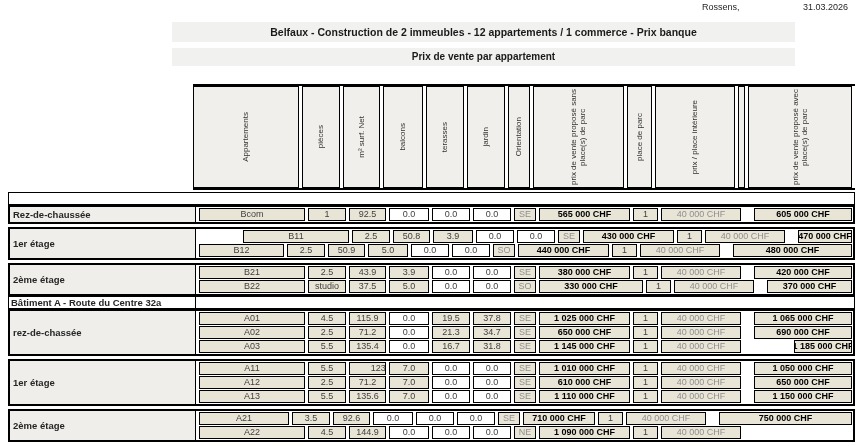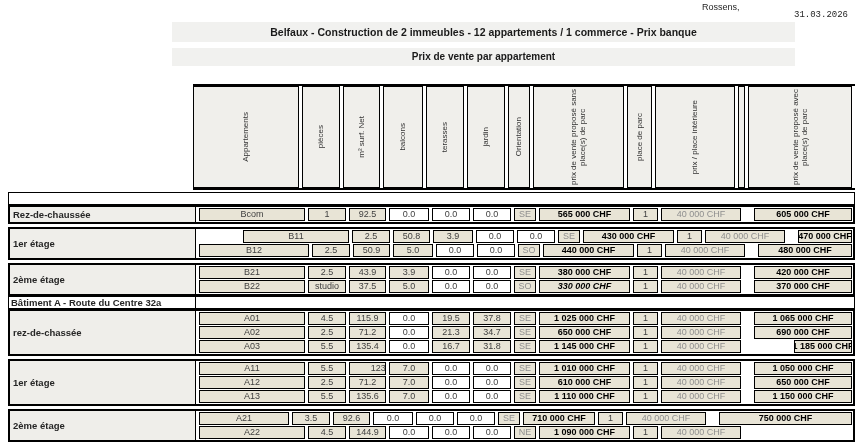--- a/index.html
+++ b/index.html
@@ -3,21 +3,21 @@
 <meta charset="utf-8">
 <style>
   html,body{margin:0;padding:0;background:#ffffff;}
   #page{
     position:relative;width:856px;height:446px;background:#ffffff;
     font-family:"Liberation Sans",sans-serif;color:#262626;overflow:hidden;
   }
   
   #date-line{position:absolute;top:2px;left:0;width:852px;height:12px;font-size:9px;color:#262626;}
   #date-city{position:absolute;left:702px;top:0;}
-  #date-value{position:absolute;right:4px;top:8px;font-family:Liberation Mono, monospace;}
+  #date-value{position:absolute;right:4px;top:0;}
   
   .title-bar{
     position:absolute;left:172px;width:623px;background:#f1f1ef;
     text-align:center;font-weight:bold;color:#1a1a1a;
   }
   #title-main{top:22px;height:20px;line-height:20px;font-size:10.5px;}
   #title-sub{top:48px;height:18px;line-height:18px;font-size:10px;}
   
   #col-headers{
     position:absolute;left:193px;top:84px;width:662px;height:106px;
@@ -146,21 +146,21 @@
             <div class="cell white" style="width: 38px;">0.0</div>
             <div class="cell white" style="width: 38px;">0.0</div>
             <div class="cell graytext" style="width: 22px;">SE</div>
             <div class="cell bold" style="width: 91px;">430 000 CHF</div>
             <div class="cell" style="width: 25px;">1</div>
             <div class="cell graytext" style="width: 80px;">40 000 CHF</div>
             <div class="cell spacer" style="width: 7px;"></div>
             <div class="cell bold grow" style="width: 104px;">470 000 CHF</div>
           </div>
           <div class="row">
-            <div class="cell" style="width: 110px;">B12</div>
+            <div class="cell" style="width: 85px;">B12</div>
             <div class="cell" style="width: 38px;">2.5</div>
             <div class="cell" style="width: 37px;">50.9</div>
             <div class="cell" style="width: 40px;">5.0</div>
             <div class="cell white" style="width: 38px;">0.0</div>
             <div class="cell white" style="width: 38px;">0.0</div>
             <div class="cell graytext" style="width: 22px;">SO</div>
             <div class="cell bold" style="width: 91px;">440 000 CHF</div>
             <div class="cell" style="width: 25px;">1</div>
             <div class="cell graytext" style="width: 80px;">40 000 CHF</div>
             <div class="cell spacer" style="width: 7px;"></div>
@@ -186,21 +186,21 @@
             <div class="cell bold grow" style="width: 104px;">420 000 CHF</div>
           </div>
           <div class="row">
             <div class="cell" style="width: 106px;">B22</div>
             <div class="cell" style="width: 38px;">studio</div>
             <div class="cell" style="width: 37px;">37.5</div>
             <div class="cell" style="width: 40px;">5.0</div>
             <div class="cell white" style="width: 38px;">0.0</div>
             <div class="cell white" style="width: 38px;">0.0</div>
             <div class="cell graytext" style="width: 22px;">SO</div>
-            <div class="cell bold" style="width: 91px; font-style: italic;">330 000 CHF</div>
+            <div class="cell bold" style="width: 104px;">330 000 CHF</div>
             <div class="cell" style="width: 25px;">1</div>
             <div class="cell graytext" style="width: 80px;">40 000 CHF</div>
             <div class="cell spacer" style="width: 7px;"></div>
             <div class="cell bold grow" style="width: 104px;">370 000 CHF</div>
           </div>
         </div>
       </div>
       <div class="section-row"><div class="section-label">Bâtiment A - Route du Centre 32a</div><div class="section-rest"></div></div>
       <div class="group">
         <div class="floor-label">rez-de-chassée</div>

